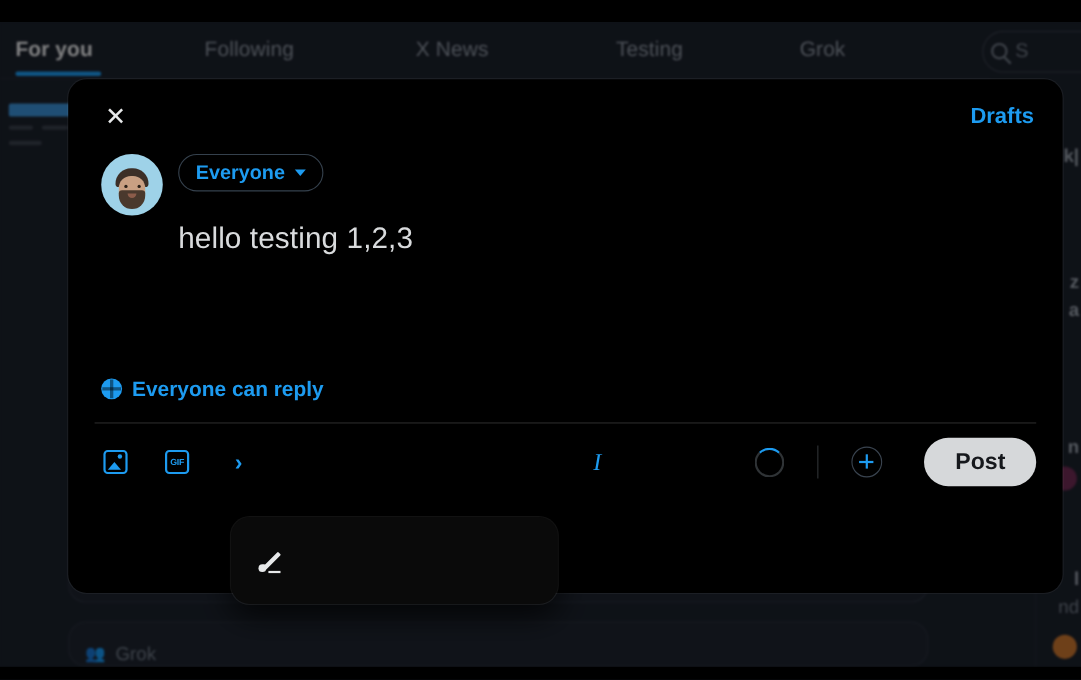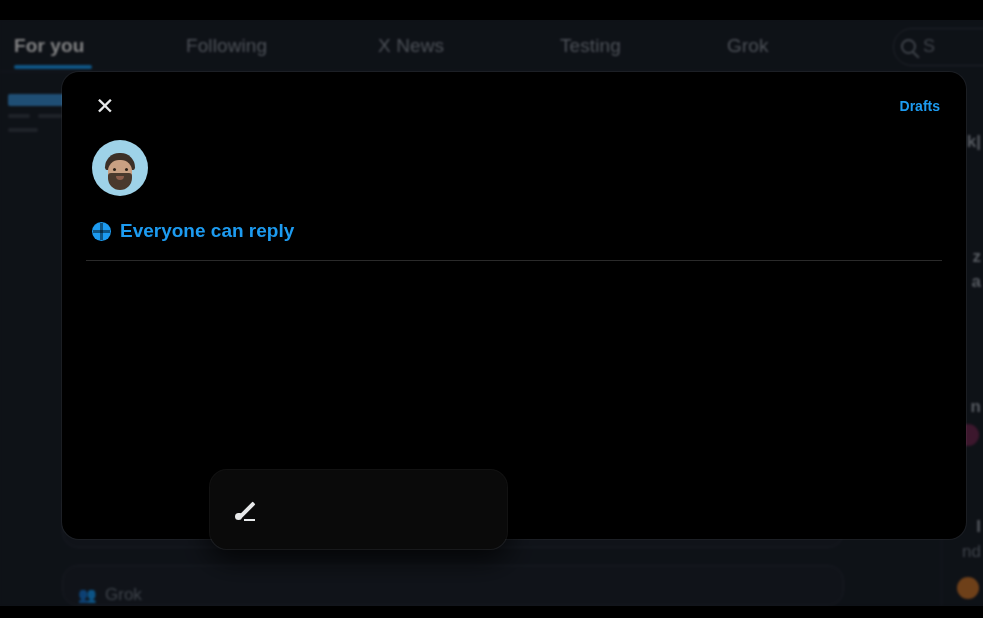--- a/index.html
+++ b/index.html
@@ -167,21 +167,21 @@
     display:flex; align-items:center; justify-content:center;
     color:#e7e9ea;
     font-size:23px; line-height:1;
     background:transparent; border:none;
     cursor:pointer;
     font-family:"Liberation Sans", sans-serif;
   }
   .drafts-link {
     margin-left:auto;
     color:#1d9bf0;
-    font-size:14px;
+    font-size:20px;
     font-weight:bold;
     cursor:pointer;
   }
 
   
   .compose {
     display:flex;
     padding:0 28px 0 30px;
     gap:14px;
   }
@@ -253,21 +253,21 @@
     font-size:27px;
     color:#d9dbdd;
     line-height:1.25;
     letter-spacing:.1px;
     min-height:120px;
     outline:none;
   }
 
   
   .reply-row {
-    display:flex; align-items:center; gap:9px;
+    display:flex; align-items:flex-start; gap:9px;
     padding:0 30px;
     margin-top:24px;
     color:#1d9bf0;
     font-size:19px;
     font-weight:bold;
     cursor:pointer;
   }
   .globe {
     width:19px; height:19px;
     border-radius:50%;
@@ -500,29 +500,58 @@
     <div class="compose">
       <div class="avatar">
         <div class="av-hair"></div>
         <div class="av-face"></div>
         <div class="av-beard"></div>
         <div class="av-mouth"></div>
         <div class="av-eye l"></div>
         <div class="av-eye r"></div>
       </div>
 
+      <div class="compose-right">
+        <button class="audience-pill">
+          <span>Everyone</span>
+          <span class="chev"></span>
+        </button>
+
+        <div class="compose-text">hello testing 1,2,3</div>
+      </div>
     </div>
 
     <div class="reply-row">
       <span class="globe"></span>
       <span>Everyone can reply</span>
     </div>
 
     <div class="divider"></div>
 
+    <div class="toolbar">
+      <div class="tool">
+        <div class="ic-media"></div>
+      </div>
+      <div class="tool">
+        <div class="ic-gif">GIF</div>
+      </div>
+      <div class="tool">
+        <div class="ic-grok">›</div>
+      </div>
+      <div class="tool" style="margin-left:270px;">
+        <div class="ic-italic">I</div>
+      </div>
+
+      <div class="tool-spacer"></div>
+
+      <div class="progress-ring"></div>
+      <div class="vdiv"></div>
+      <div class="plus-btn"></div>
+      <button class="post-btn">Post</button>
+    </div>
   </div>
 
   <div class="popup">
     <div class="popup-item">
       <span class="pen-icon pencil-icon">
         <span class="shaft"></span>
           <span class="tip"></span>
           <span class="under"></span>
       </span>
     </div>

